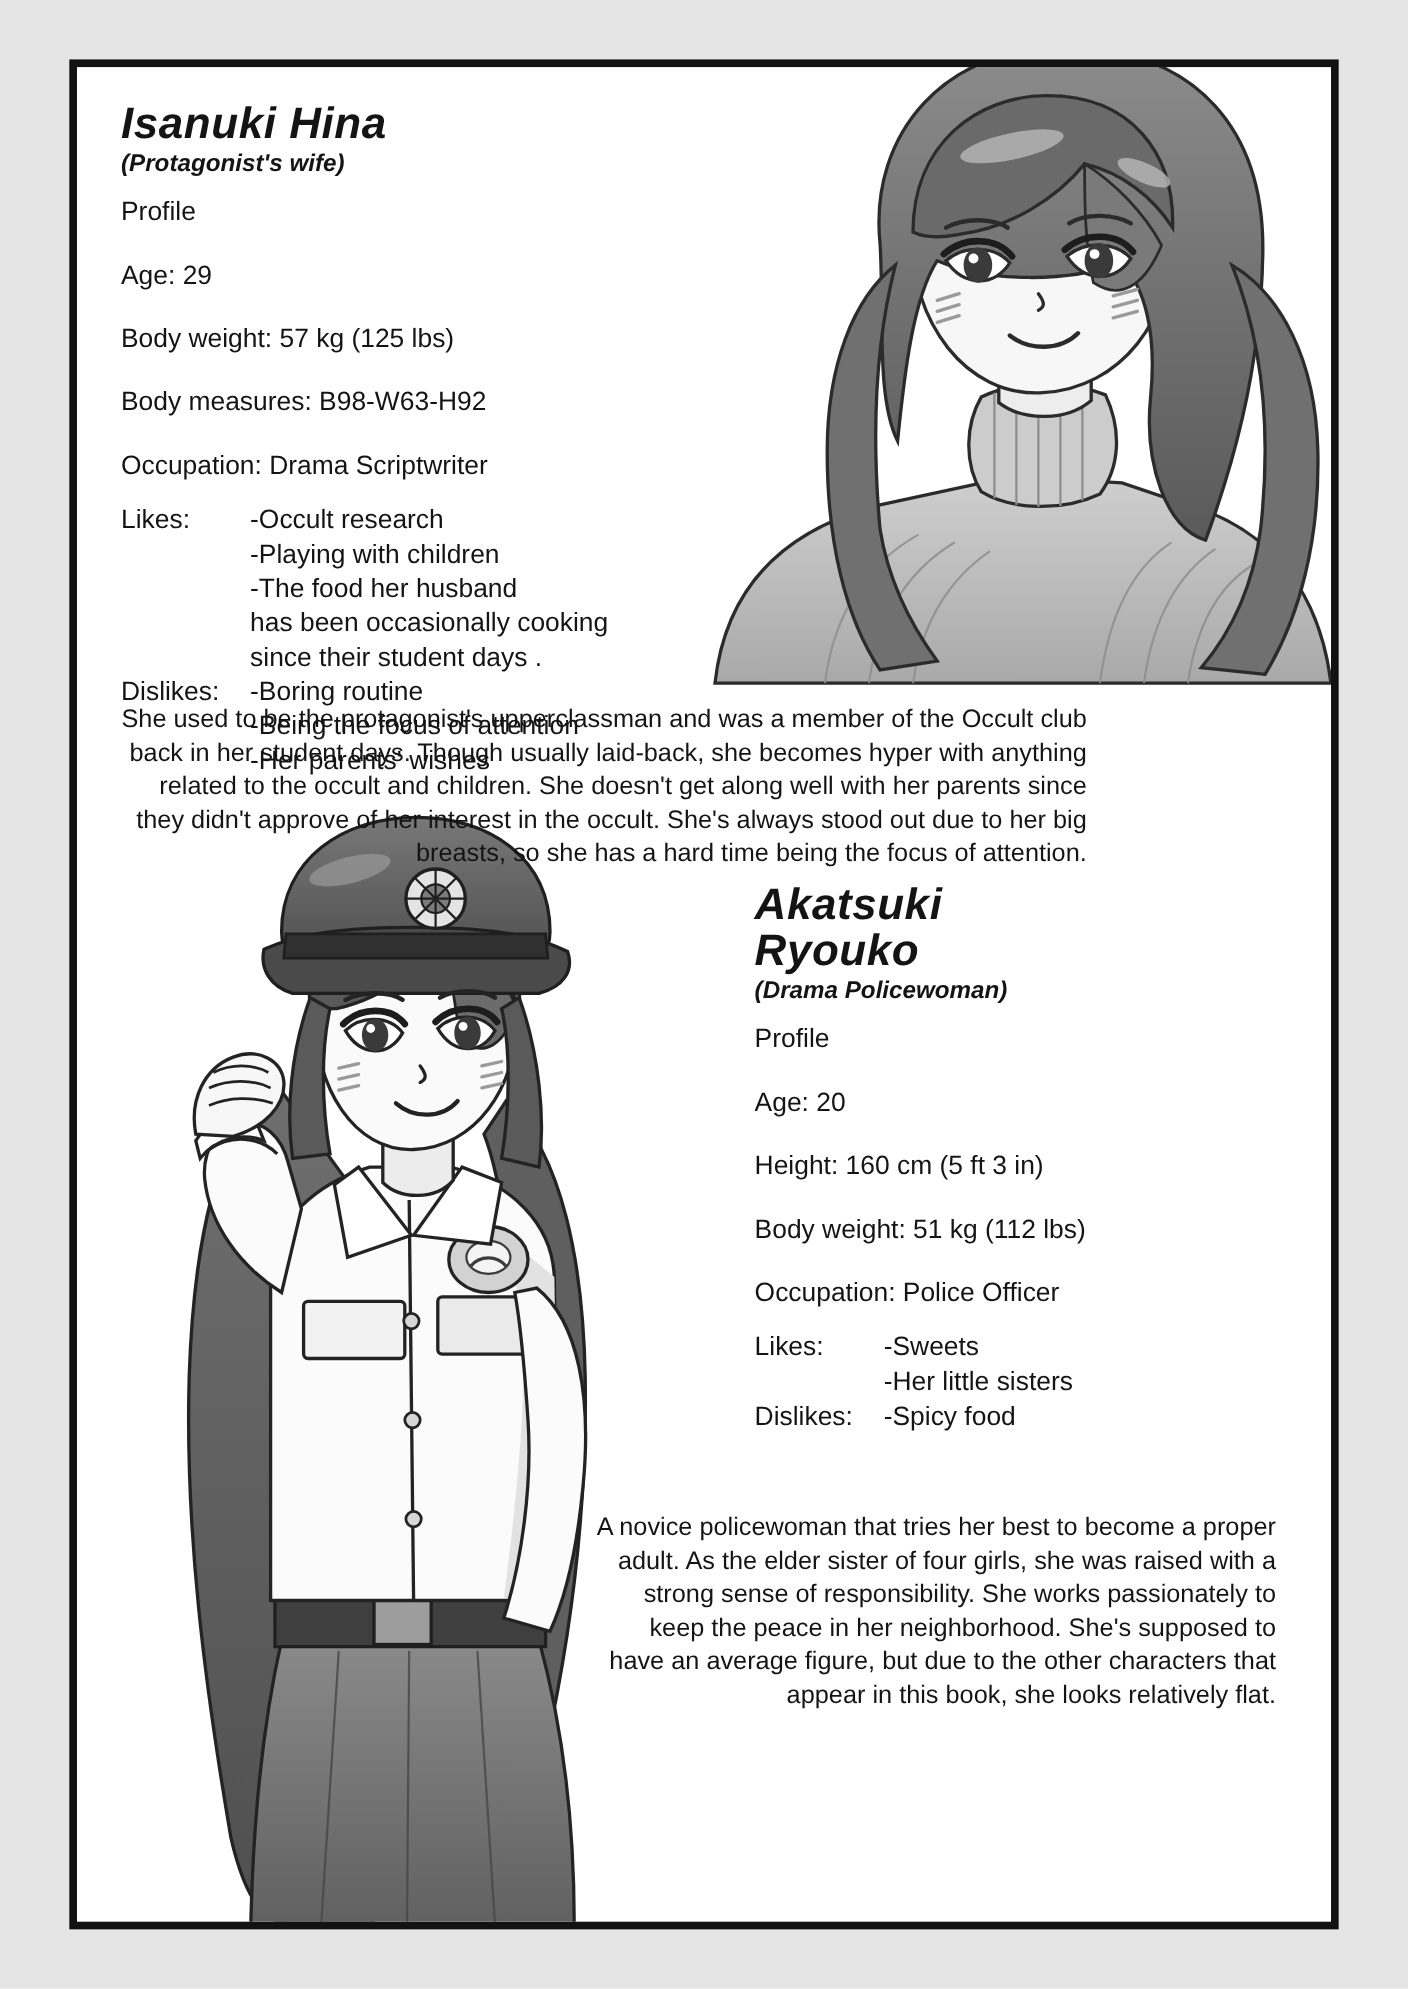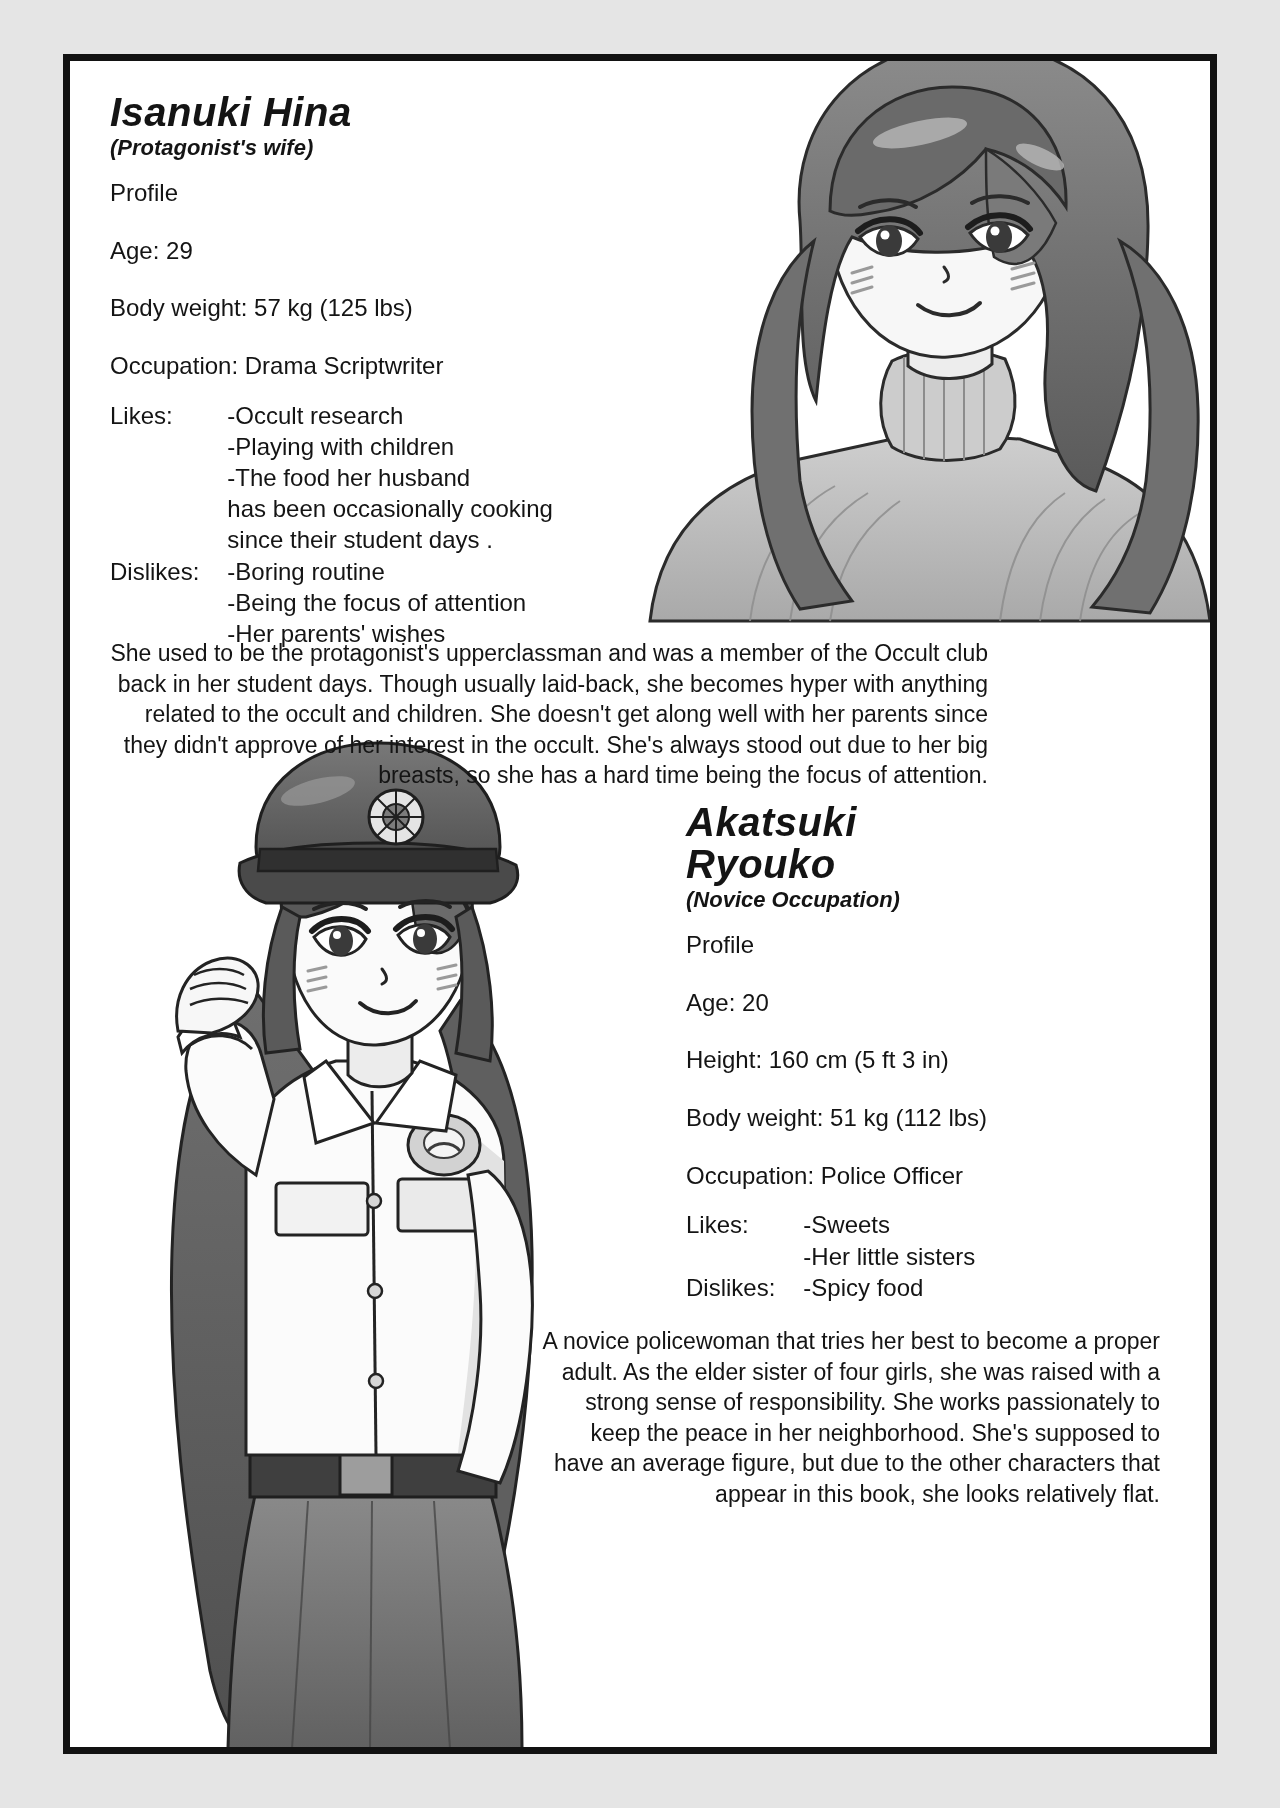--- a/index.html
+++ b/index.html
@@ -99,21 +99,21 @@
   #ryouko-text {
     position: absolute;
     left: 616px;
     top: 740px;
     width: 500px;
     z-index: 3;
   }
   #ryouko-desc {
     position: absolute;
     left: 470px;
-    top: 1242px;
+    top: 1288px;
     width: 620px;
     z-index: 3;
   }
 
   
   .art {
     position: absolute;
     z-index: 1;
   }
   #art-hina {
@@ -227,20 +227,21 @@
       </svg>
     </div>
 
     <div id="hina-text">
       <h1 class="char-name">Isanuki Hina</h1>
       <p class="char-role">(Protagonist's wife)</p>
 
       <div class="profile-head">Profile</div>
       <div class="profile-line">Age: 29</div>
       <div class="profile-line">Body weight: 57 kg (125 lbs)</div>
+      <div class="profile-line">Body measures: B98-W63-H92</div>
       <div class="profile-line">Occupation: Drama Scriptwriter</div>
 
       <table class="pref-table">
         <tbody>
             <tr>
           <td class="pref-label">Likes:</td>
           <td class="pref-items">
             <div>-Occult research</div>
             <div>-Playing with children</div>
             <div>-The food her husband</div>
@@ -393,21 +394,21 @@
             <path d="M378 258 L396 254"></path>
         </g>
         <path d="M322 238 C328 246 328 250 322 253" fill="none" stroke="#232323" stroke-width="3" stroke-linecap="round"></path>
         <path d="M300 272 C316 286 342 286 356 270" fill="none" stroke="#232323" stroke-width="4" stroke-linecap="round"></path>
       </svg>
     </div>
 
     <div id="ryouko-text">
       <h1 class="char-name">Akatsuki</h1>
       <h1 class="char-name">Ryouko</h1>
-      <p class="char-role">(Novice Occupation)</p>
+      <p class="char-role">(Drama Policewoman)</p>
 
       <div class="profile-head">Profile</div>
       <div class="profile-line">Age: 20</div>
       <div class="profile-line">Height: 160 cm (5 ft 3 in)</div>
       <div class="profile-line">Body weight: 51 kg (112 lbs)</div>
       <div class="profile-line">Occupation: Police Officer</div>
 
       <table class="pref-table">
         <tbody>
             <tr>

